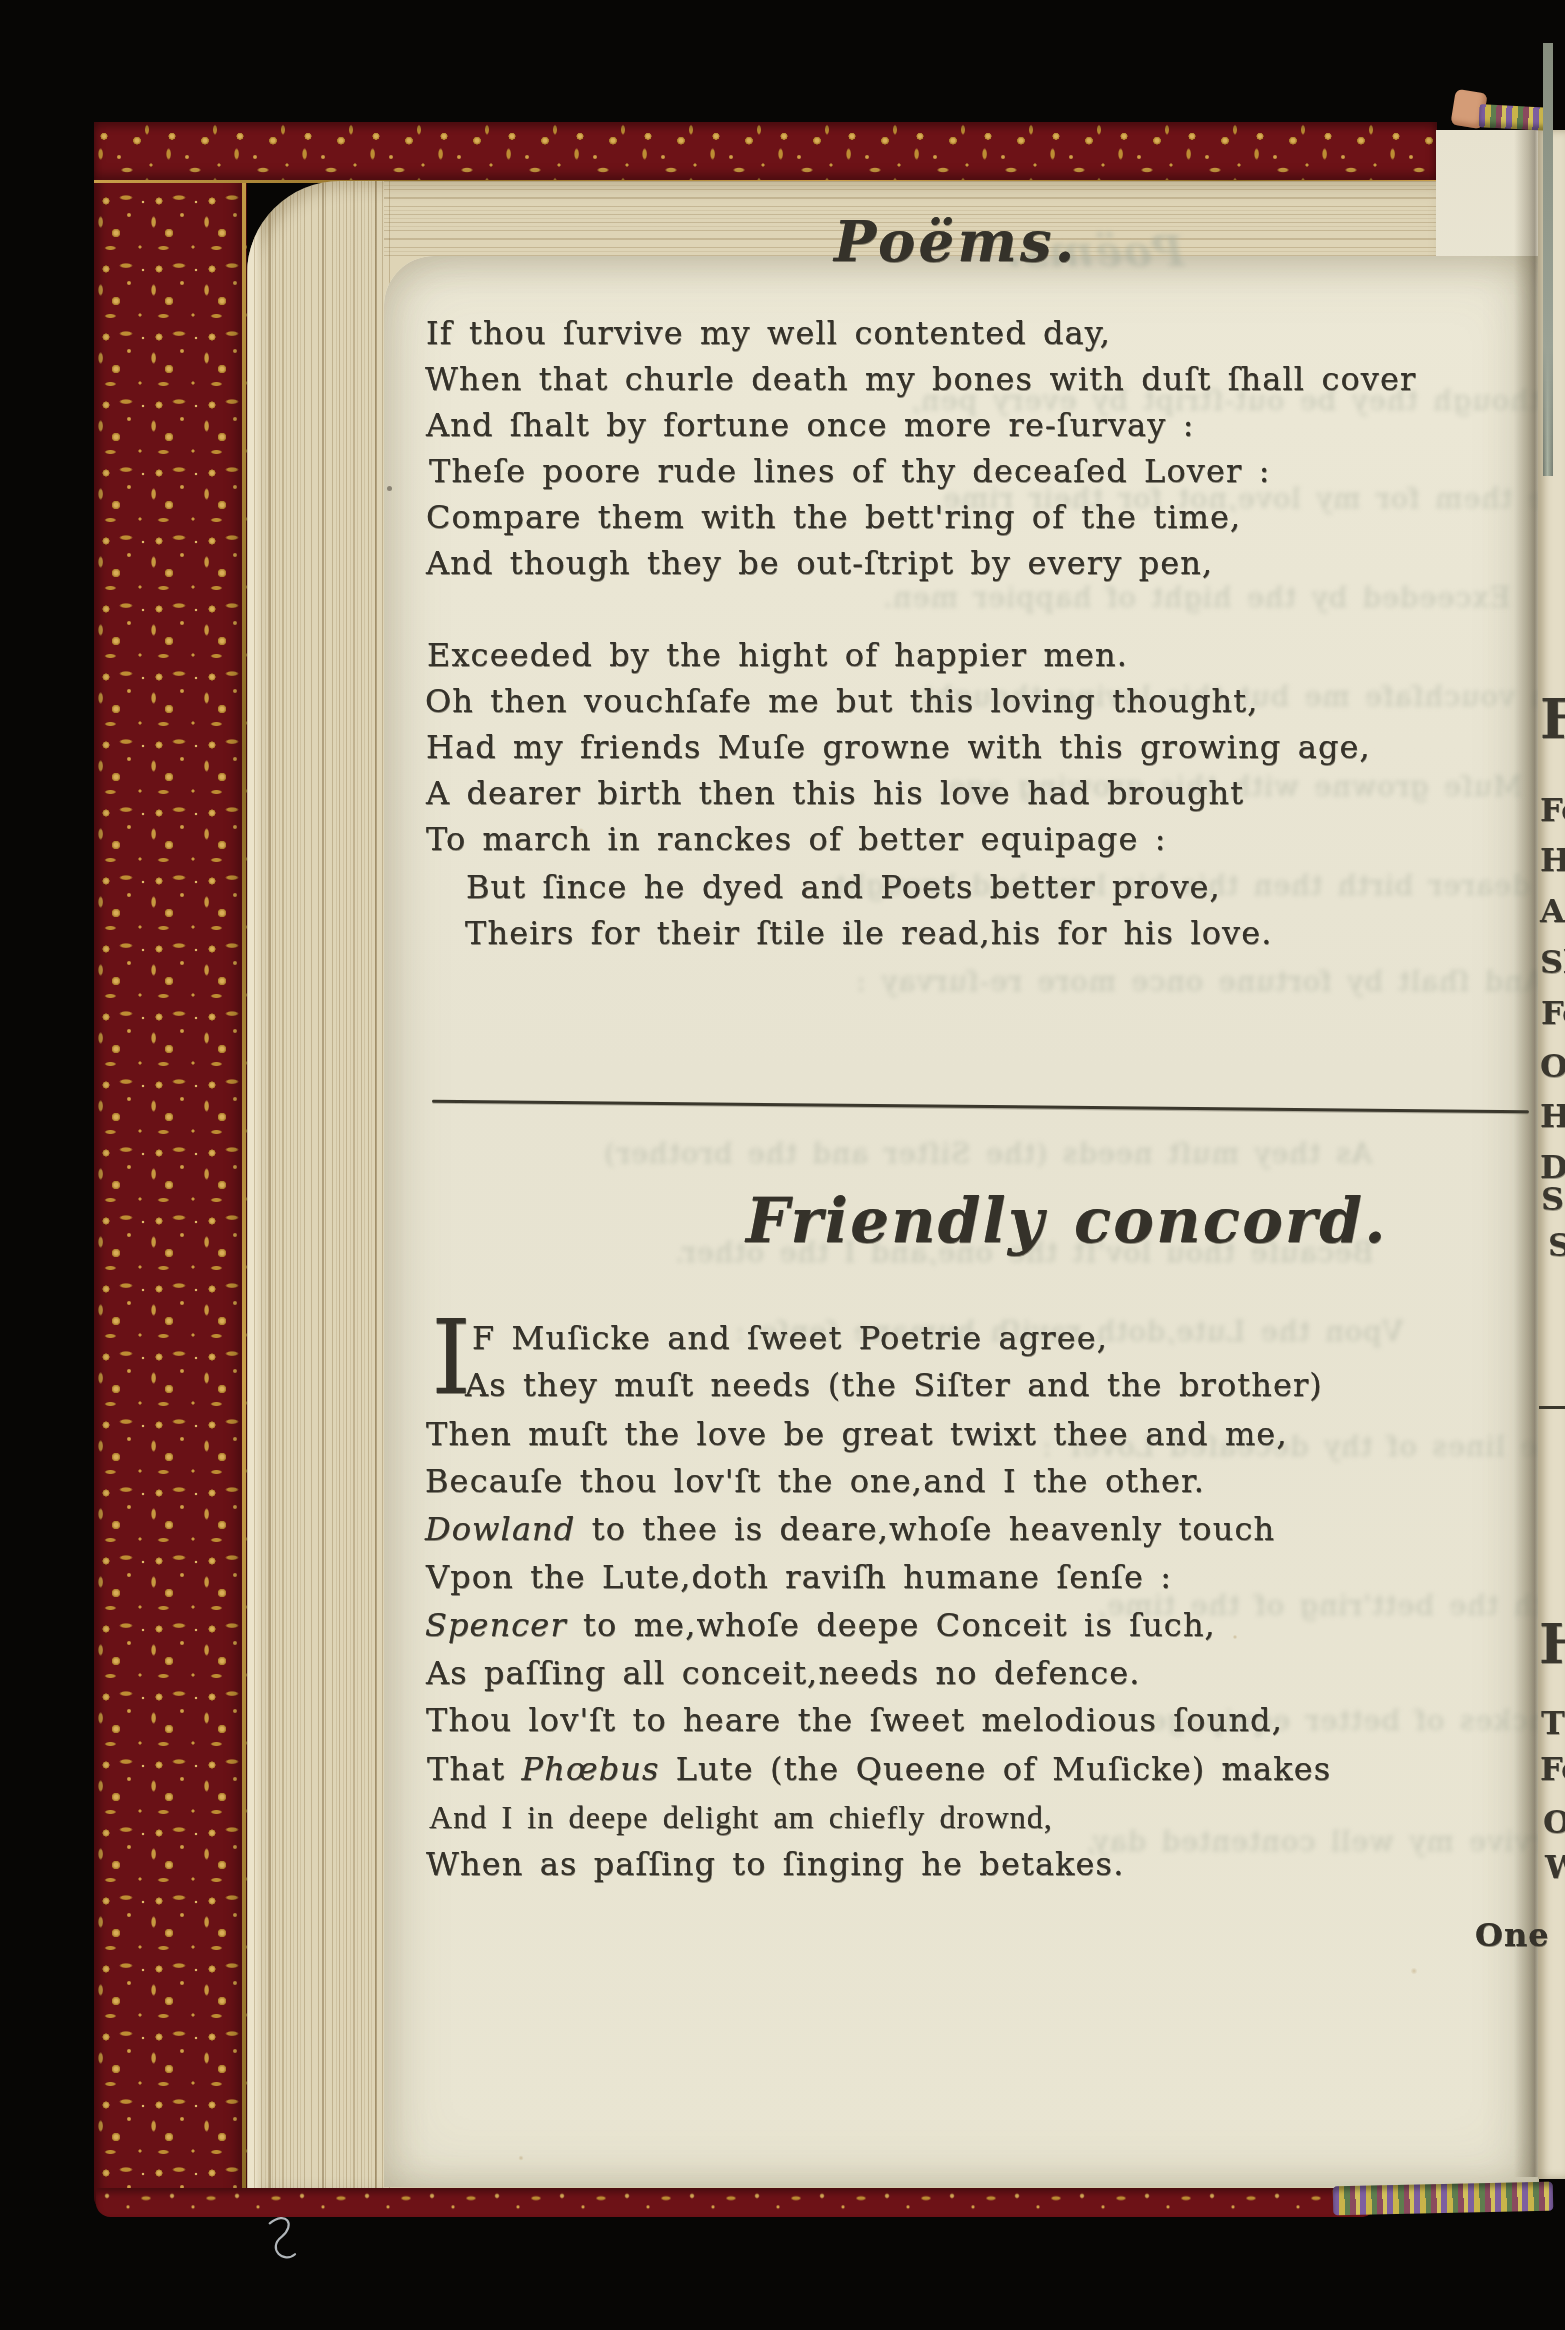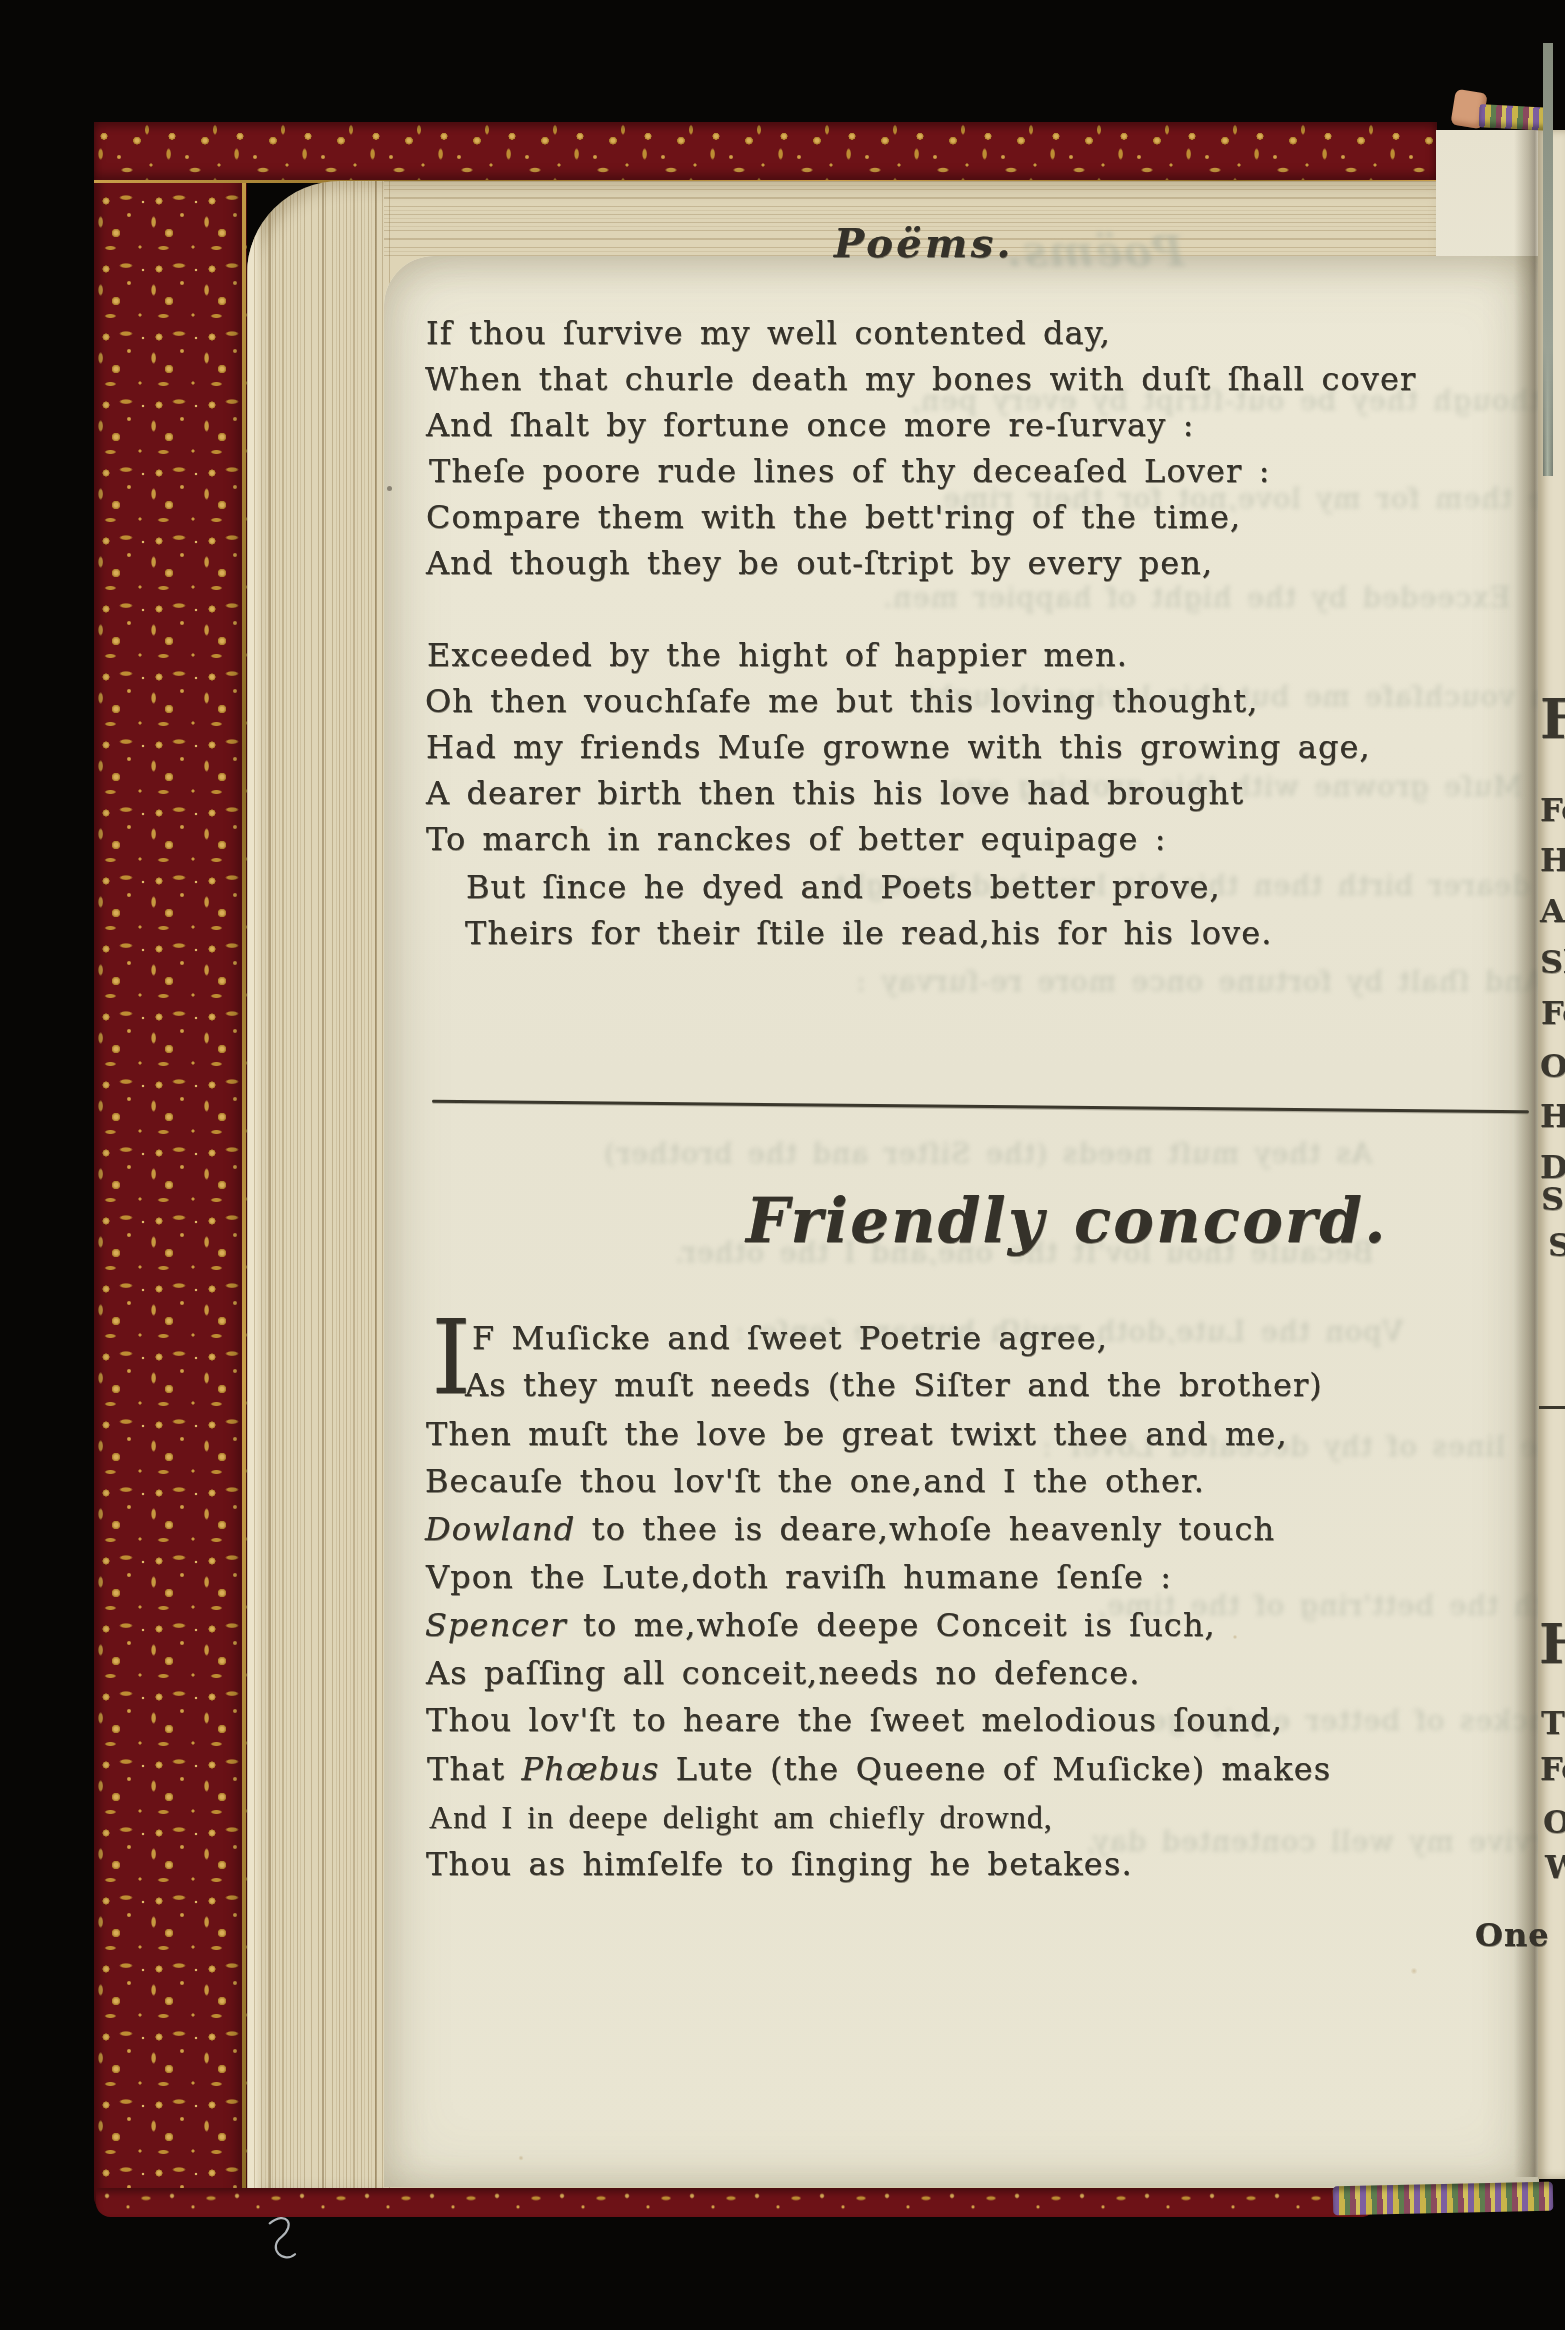--- a/index.html
+++ b/index.html
@@ -146,21 +146,21 @@
   <div class="ghost" style="left:833px;top:869px;">A dearer birth then this his love had brought</div>
   <div class="ghost" style="left:855px;top:965px;">And ſhalt by fortune once more re-ſurvay :</div>
   <div class="ghost" style="left:603px;top:1137px;">As they muſt needs (the Siſter and the brother)</div>
   <div class="ghost" style="left:674px;top:1236px;">Becauſe thou lov'ſt the one,and I the other.</div>
   <div class="ghost" style="left:734px;top:1315px;">Vpon the Lute,doth raviſh humane ſenſe :</div>
   <div class="ghost" style="left:1041px;top:1430px;">Theſe poore rude lines of thy deceaſed Lover :</div>
   <div class="ghost" style="left:1096px;top:1589px;">Compare them with the bett'ring of the time,</div>
   <div class="ghost" style="left:1123px;top:1704px;">To march in ranckes of better equipage :</div>
   <div class="ghost" style="left:1085px;top:1825px;">If thou ſurvive my well contented day,</div>
 
-  <div class="ink title" style="left:834px;top:223px;font-size:40px;letter-spacing:3.3px;">Poëms.</div>
+  <div class="ink title" style="left:834px;top:213px;font-size:56px;letter-spacing:3.3px;">Poëms.</div>
 
   <div class="ink" style="left:426px;top:317px;">If thou ſurvive my well contented day,</div>
   <div class="ink" style="left:425px;top:363px;">When that churle death my bones with duſt ſhall cover</div>
   <div class="ink" style="left:426px;top:409px;">And ſhalt by fortune once more re-ſurvay :</div>
   <div class="ink-dot"></div>
   <div class="ink" style="left:429px;top:455px;">Theſe poore rude lines of thy deceaſed Lover :</div>
   <div class="ink" style="left:426px;top:501px;">Compare them with the bett'ring of the time,</div>
   <div class="ink" style="left:426px;top:547px;">And though they be out-ſtript by every pen,</div>
   <div class="ink" style="left:427px;top:639px;">Exceeded by the hight of happier men.</div>
   <div class="ink" style="left:425px;top:685px;">Oh then vouchſafe me but this loving thought,</div>
@@ -179,21 +179,21 @@
   <div class="ink" style="left:465px;top:1369px;"><span>As they muſt needs (the Siſter and the brother)</span></div>
   <div class="ink" style="left:426px;top:1418px;"><span>Then muſt the love be great twixt thee and me,</span></div>
   <div class="ink" style="left:425px;top:1465px;"><span>Becauſe thou lov'ſt the one,and I the other.</span></div>
   <div class="ink" style="left:425px;top:1513px;"><em class="it">Dowland</em><span> to thee is deare,whoſe heavenly touch</span></div>
   <div class="ink" style="left:426px;top:1561px;"><span>Vpon the Lute,doth raviſh humane ſenſe :</span></div>
   <div class="ink" style="left:425px;top:1609px;"><em class="it">Spencer</em><span> to me,whoſe deepe Conceit is ſuch,</span></div>
   <div class="ink" style="left:426px;top:1657px;"><span>As paſſing all conceit,needs no defence.</span></div>
   <div class="ink" style="left:426px;top:1704px;"><span>Thou lov'ſt to heare the ſweet melodious ſound,</span></div>
   <div class="ink" style="left:427px;top:1753px;"><span>That </span><em class="it">Phœbus</em><span> Lute (the Queene of Muſicke) makes</span></div>
   <div class="ink" style="left:429px;top:1801px;font-family:Liberation Serif, serif;"><span>And I in deepe delight am chiefly drownd,</span></div>
-  <div class="ink" style="left:426px;top:1848px;"><span>Thou as himſelfe to ſinging he betakes.</span></div>
+  <div class="ink" style="left:426px;top:1848px;"><span>When as paſſing to ſinging he betakes.</span></div>
 
   <div class="ink catchword" style="left:1475px;top:1919px;font-size:32px;text-align:center;">One</div>
 
   <div class="crease"></div>
   <div class="sliver"></div>
   <div class="frag big" style="left:1540px;top:692px;">F</div>
   <div class="frag" style="left:1540px;top:794px;">Fo</div>
   <div class="frag" style="left:1540px;top:844px;">He</div>
   <div class="frag" style="left:1540px;top:895px;">An</div>
   <div class="frag" style="left:1540px;top:946px;">Sh</div>

